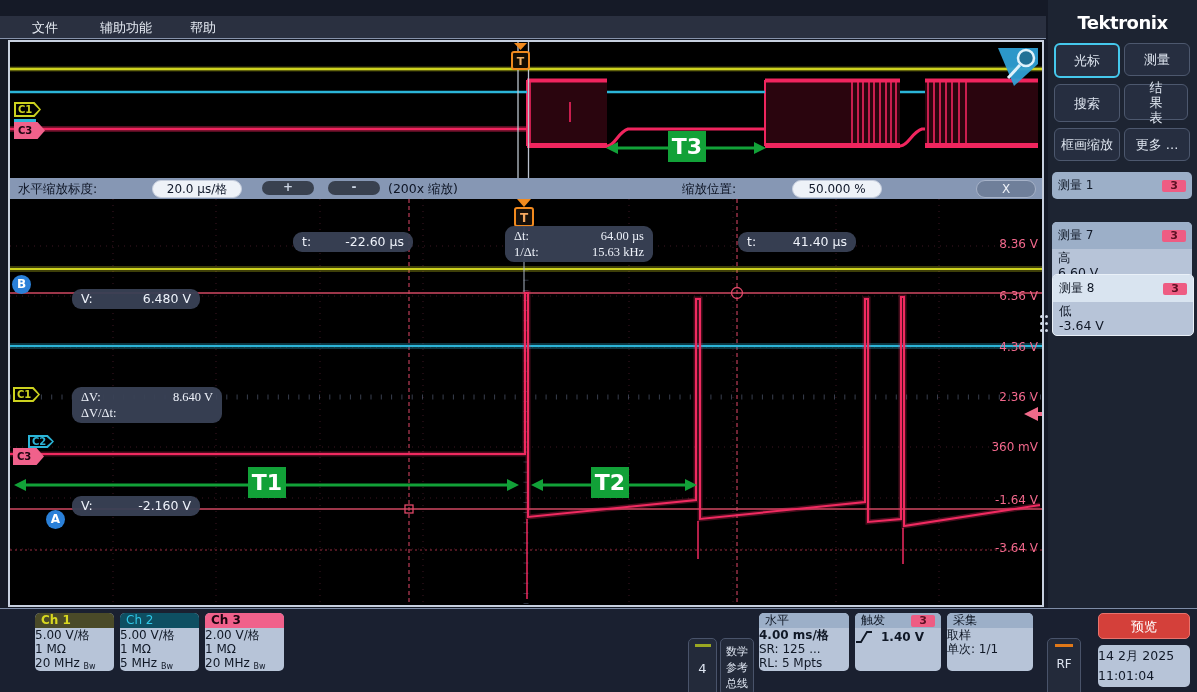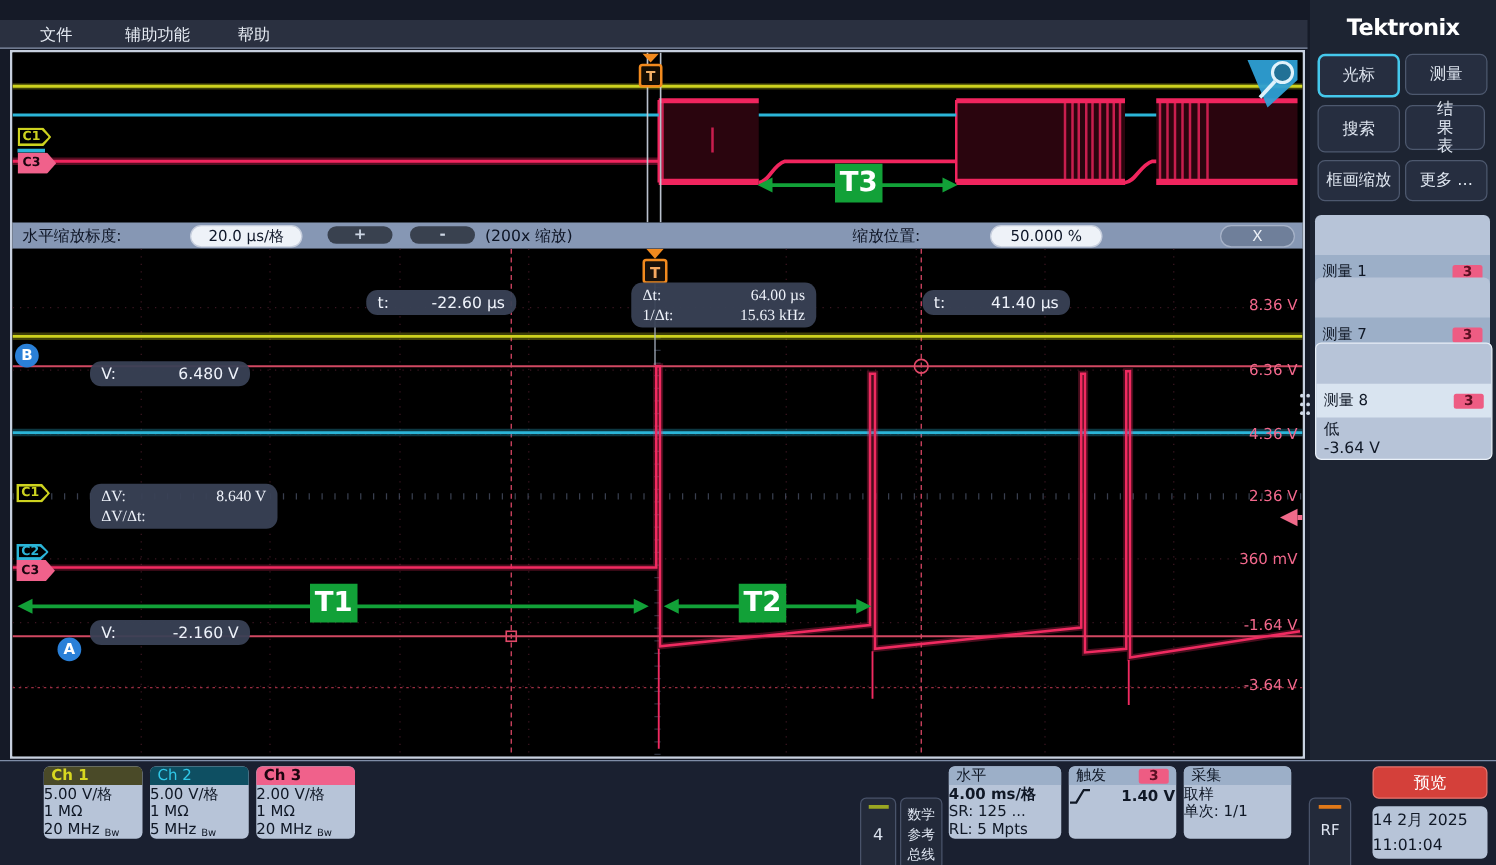--- a/index.html
+++ b/index.html
@@ -38,21 +38,21 @@
           text-align:center;line-height:31px;width:38px;height:31px;}
   .vlab{position:absolute;width:70px;text-align:right;color:#f2688c;font-size:12px;line-height:14px;}
   
   .sidebar{position:absolute;left:1048px;top:0;width:149px;height:692px;background:#1d2432;}
   .brand{position:absolute;left:0;top:12px;width:149px;text-align:center;color:#fff;
          font-size:18px;font-weight:bold;letter-spacing:-.5px;}
   .sbtn{position:absolute;background:#262e40;border:1px solid #4d586e;border-radius:6px;color:#dfe6f0;
         font-size:13px;display:flex;align-items:center;justify-content:center;text-align:center;line-height:15px;}
   .mcard{position:absolute;left:4px;width:140px;background:#b7c4d8;border-radius:5px;overflow:hidden;
          color:#101826;font-size:12.5px;}
-  .mhead{height:27px;background:#9cafc8;padding:0 6px;display:flex;align-items:center;justify-content:space-between;font-size:12px;margin-top:32px;}
+  .mhead{height:27px;background:#9cafc8;padding:0 6px;display:flex;align-items:center;justify-content:space-between;font-size:12px;}
   .mbadge{width:24px;height:12px;background:#ee5c83;border-radius:2px;color:#5c1023;font-size:11px;
           font-weight:bold;text-align:center;line-height:12px;}
   .mbody{padding:1px 6px 2px 6px;line-height:15px;}
   
   .bottombar{position:absolute;left:0;top:608px;width:1197px;height:84px;background:#1a2030;border-top:1px solid #7e8ca6;}
   .bcard{position:absolute;top:4px;height:58px;background:#b7c4d8;border-radius:5px;overflow:hidden;
          color:#101826;font-size:12px;}
   .bhead{height:15px;padding:0 6px;font-size:12px;line-height:15px;display:flex;justify-content:space-between;align-items:center;}
   .bbody{padding:0 0;line-height:14px;}
   .dkbtn{position:absolute;top:4px;height:58px;background:#232a3a;border:1px solid #49536a;border-radius:5px;
@@ -238,21 +238,21 @@
 
       
       <div class="cbadge" style="left:2px;top:76px">B</div>
       <div class="cbadge" style="left:36px;top:311px">A</div>
 
       
       <div class="chbadge" style="left:3px;top:188px;width:27px;height:15px;background:#cdd21f">
         <span class="in"></span>
         <span class="tx" style="color:#cdd21f">C1</span>
       </div>
-      <div class="chbadge" style="left:3px;top:236px;width:26px;height:13px;background:#2bb5d8">
+      <div class="chbadge" style="left:18px;top:236px;width:26px;height:13px;background:#2bb5d8">
         <span class="in"></span>
         <span class="tx" style="color:#2bb5d8;line-height:13px">C2</span>
       </div>
       <div class="chbadge" style="left:3px;top:249px;width:31px;height:17px;background:#f0618b">
         <span class="tx" style="color:#1c0510;line-height:17px">C3</span>
       </div>
 
       
       <div class="glabel" style="left:238px;top:268px">T1</div>
       <div class="glabel" style="left:581px;top:268px">T2</div>
@@ -367,21 +367,21 @@
         <div>SR: 125 ...</div>
         <div>RL: 5 Mpts</div>
       </div>
     </div>
 
     <div class="bcard" style="left:855px;width:86px">
       <div class="bhead" style="background:#9cafc8">
           <span>触发</span>
         <span class="mbadge">3</span>
         </div>
-      <div class="bbody" style="display:flex;align-items:center;gap:24px;margin-top:2px">
+      <div class="bbody" style="display:flex;align-items:center;gap:8px;margin-top:2px">
         <svg width="18" height="14" viewBox="0 0 18 14">
           <path d="M1 12 H6 L12 2 H17" stroke="#101826" stroke-width="1.8" fill="none"></path>
         </svg>
         <span style="font-weight:600">1.40 V</span>
       </div>
     </div>
 
     <div class="bcard" style="left:947px;width:86px">
       <div class="bhead" style="background:#9cafc8">
           <span>采集</span>

